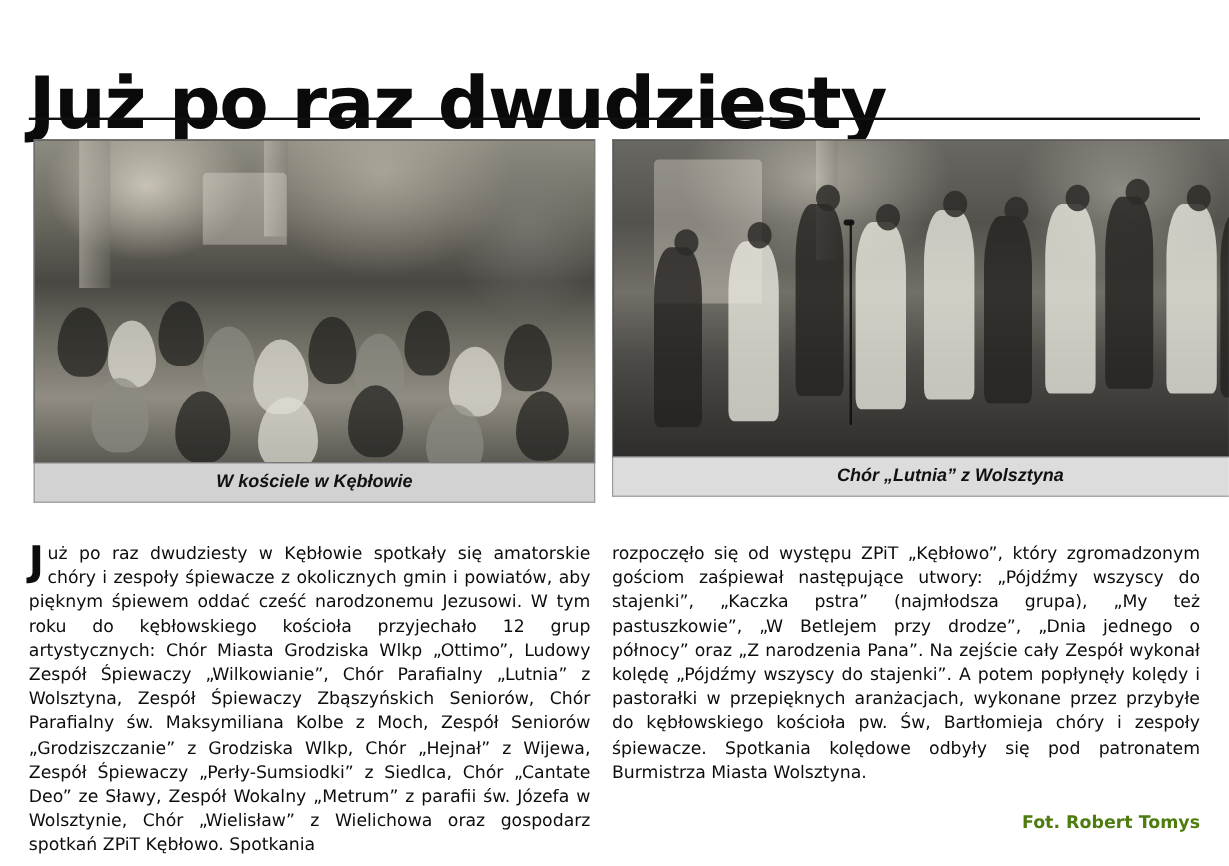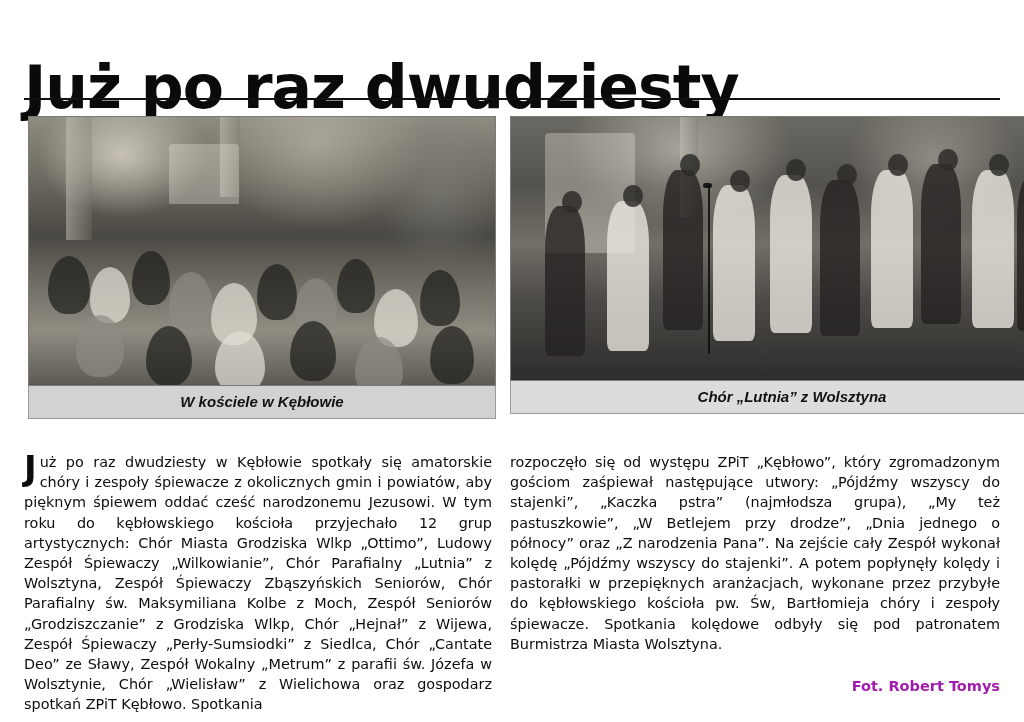--- a/index.html
+++ b/index.html
@@ -165,21 +165,21 @@
     margin-top: 1px;
   }
 
   .byline {
     position: absolute;
     right: 24px;
     top: 678px;
     font-weight: bold;
     font-size: 14.5px;
     font-family: "DejaVu Sans", sans-serif;
-    color: #a21caf;
+    color: #4d7c0f;
   }
 </style>
 </head>
 <body>
 
 <div class="page">
 
   <h1 class="headline">Już po raz dwudziesty</h1>
   <div class="rule"></div>
 

